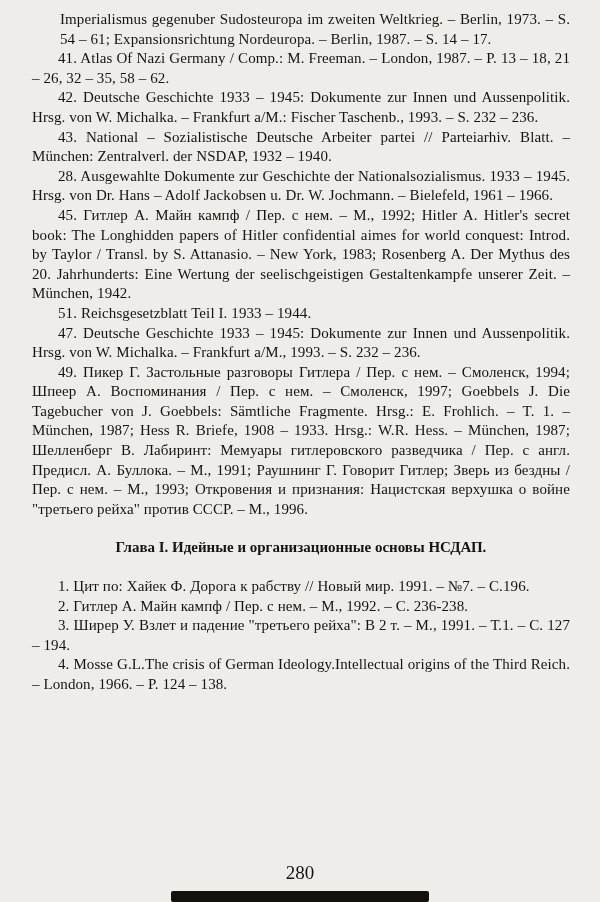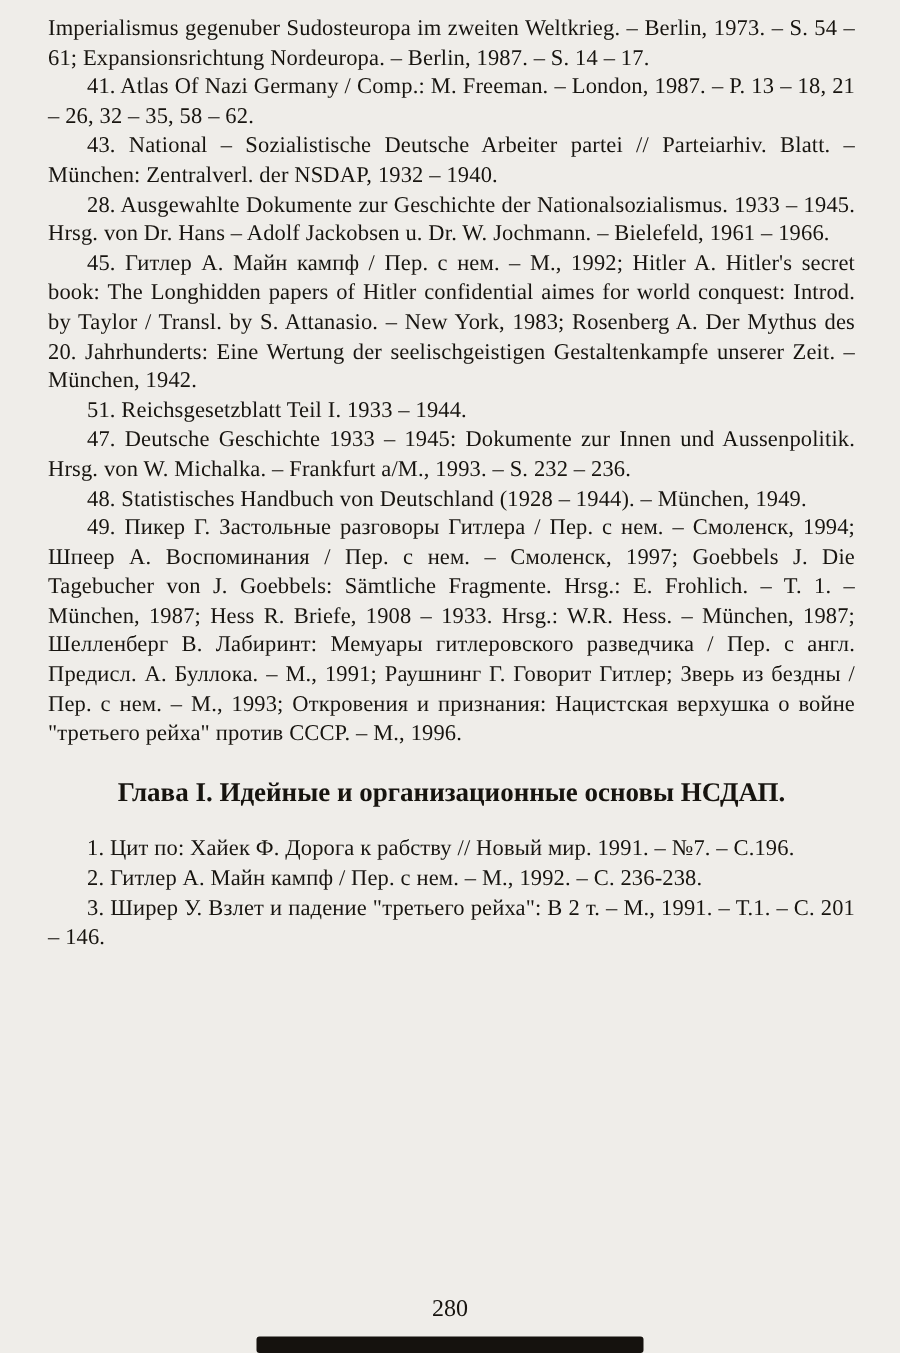--- a/index.html
+++ b/index.html
@@ -21,66 +21,68 @@
   .page p {
     margin: 0;
     font-size: 15px;
     line-height: 19.6px;
     text-align: justify;
     text-indent: 26px;
     letter-spacing: 0.1px;
   }
   .page p.no-indent {
     text-indent: 0;
+    margin-left: 28px;
   }
   .chapter-heading {
-    font-size: 18px;
+    font-size: 15px;
     line-height: 19.6px;
     font-weight: bold;
     text-align: center;
     margin: 19px 10px 19px 10px;
   }
   .page-number {
     position: absolute;
     bottom: 20px;
     left: 0;
     right: 0;
     text-align: center;
-    font-size: 16px;
+    font-size: 19px;
     line-height: 18px;
   }
   .scan-artifact-bar {
     position: absolute;
     bottom: 0;
     left: 50%;
     transform: translateX(-50%);
     width: 258px;
     height: 11px;
     background: #15120e;
     border-radius: 2px;
   }
 </style>
 </head>
 <body>
 
 <div class="page">
 
   <p class="no-indent">Imperialismus gegenuber Sudosteuropa im zweiten Weltkrieg. – Berlin, 1973. – S. 54 – 61; Expansionsrichtung Nordeuropa. – Berlin, 1987. – S. 14 – 17.</p>
   <p>41. Atlas Of Nazi Germany / Comp.: M. Freeman. – London, 1987. – P. 13 – 18, 21 – 26, 32 – 35, 58 – 62.</p>
+  <p>42. Deutsche Geschichte 1933 – 1945: Dokumente zur Innen und Aussenpolitik. Hrsg. von W. Michalka. – Frankfurt a/M.: Fischer Taschenb., 1993. – S. 232 – 236.</p>
   <p>43. National – Sozialistische Deutsche Arbeiter partei // Parteiarhiv. Blatt. – München: Zentralverl. der NSDAP, 1932 – 1940.</p>
   <p>28. Ausgewahlte Dokumente zur Geschichte der Nationalsozialismus. 1933 – 1945. Hrsg. von Dr. Hans – Adolf Jackobsen u. Dr. W. Jochmann. – Bielefeld, 1961 – 1966.</p>
   <p>45. Гитлер А. Майн кампф / Пер. с нем. – М., 1992; Hitler A. Hitler's secret book: The Longhidden papers of Hitler confidential aimes for world conquest: Introd. by Taylor / Transl. by S. Attanasio. – New York, 1983; Rosenberg A. Der Mythus des 20. Jahrhunderts: Eine Wertung der seelischgeistigen Gestaltenkampfe unserer Zeit. – München, 1942.</p>
   <p>51. Reichsgesetzblatt Teil I. 1933 – 1944.</p>
   <p>47. Deutsche Geschichte 1933 – 1945: Dokumente zur Innen und Aussenpolitik. Hrsg. von W. Michalka. – Frankfurt a/M., 1993. – S. 232 – 236.</p>
-  <p>48. Statistisches Handbuch von Deutschland (1928 – 1944). – München, 1949.</p>
   <p>49. Пикер Г. Застольные разговоры Гитлера / Пер. с нем. – Смоленск, 1994; Шпеер А. Воспоминания / Пер. с нем. – Смоленск, 1997; Goebbels J. Die Tagebucher von J. Goebbels: Sämtliche Fragmente. Hrsg.: E. Frohlich. – T. 1. – München, 1987; Hess R. Briefe, 1908 – 1933. Hrsg.: W.R. Hess. – München, 1987; Шелленберг В. Лабиринт: Мемуары гитлеровского разведчика / Пер. с англ. Предисл. А. Буллока. – М., 1991; Раушнинг Г. Говорит Гитлер; Зверь из бездны / Пер. с нем. – М., 1993; Откровения и признания: Нацистская верхушка о войне "третьего рейха" против СССР. – М., 1996.</p>
 
   <div class="chapter-heading">Глава I. Идейные и организационные основы НСДАП.</div>
 
   <p>1. Цит по: Хайек Ф. Дорога к рабству // Новый мир. 1991. – №7. – С.196.</p>
   <p>2. Гитлер А. Майн кампф / Пер. с нем. – М., 1992. – С. 236-238.</p>
-  <p>3. Ширер У. Взлет и падение "третьего рейха": В 2 т. – М., 1991. – Т.1. – С. 201 – 146.</p>
+  <p>3. Ширер У. Взлет и падение "третьего рейха": В 2 т. – М., 1991. – Т.1. – С. 127 – 194.</p>
+  <p>4. Mosse G.L.The crisis of German Ideology.Intellectual origins of the Third Reich. – London, 1966. – P. 124 – 138.</p>
 
 </div>
 
 <div class="page-number">280</div>
 
 <div class="scan-artifact-bar"></div>
 
 </body></html>

